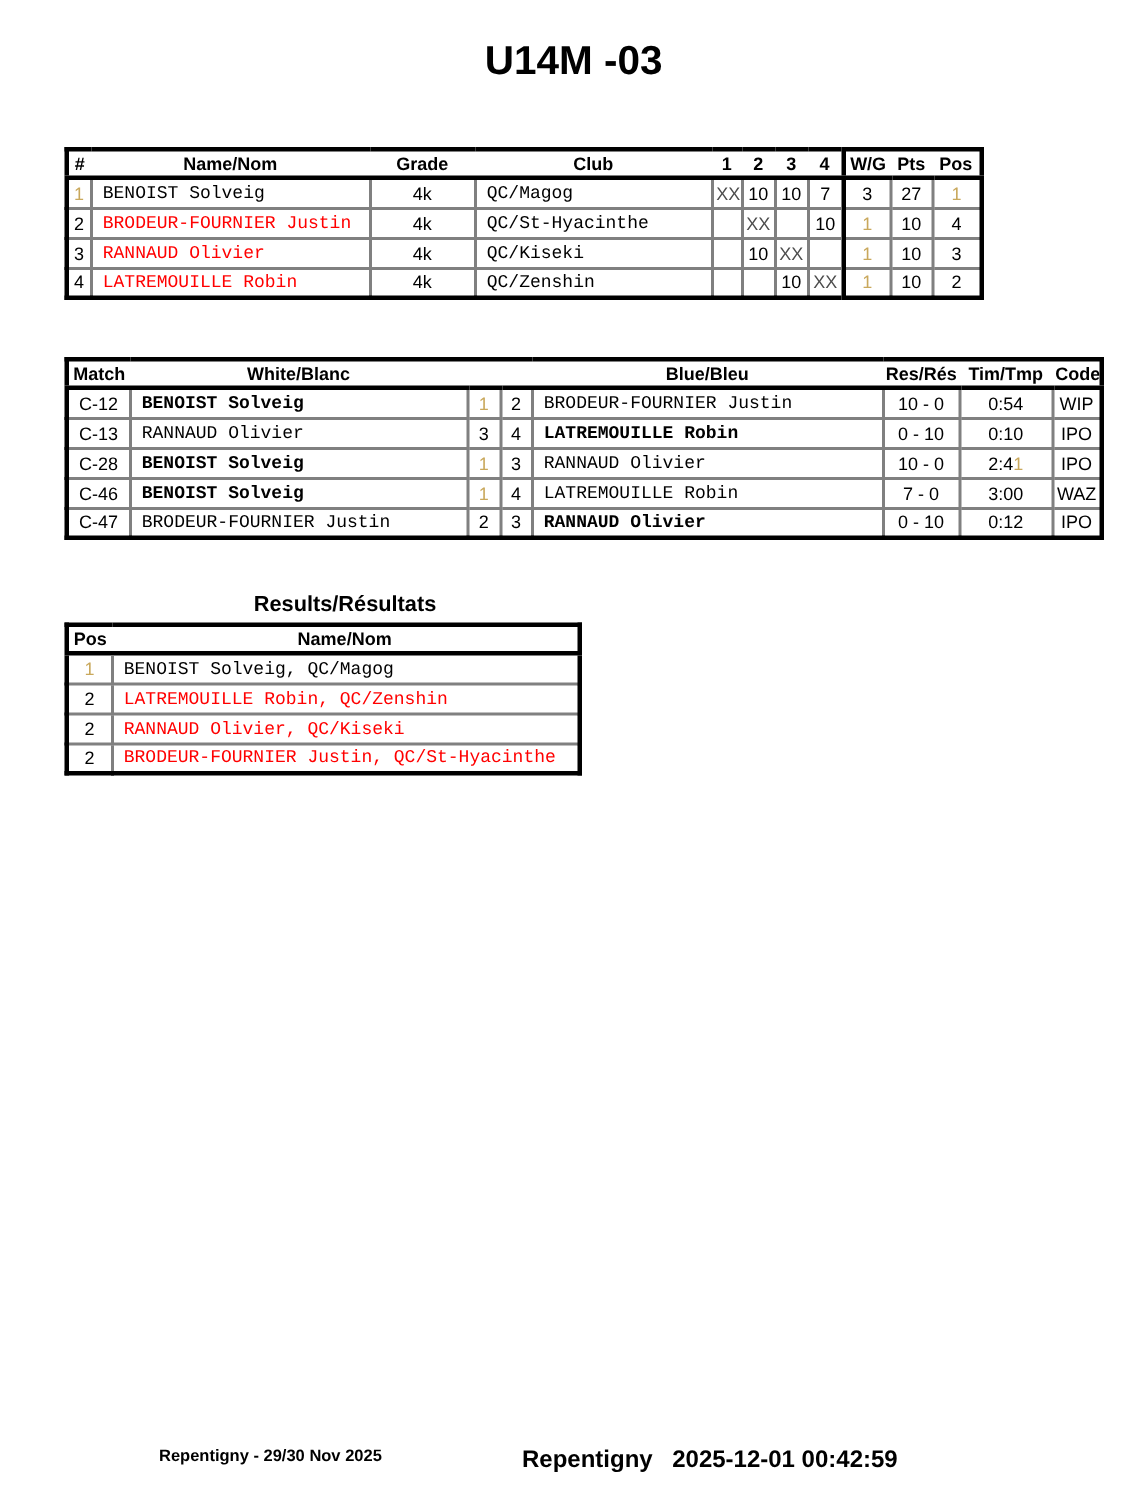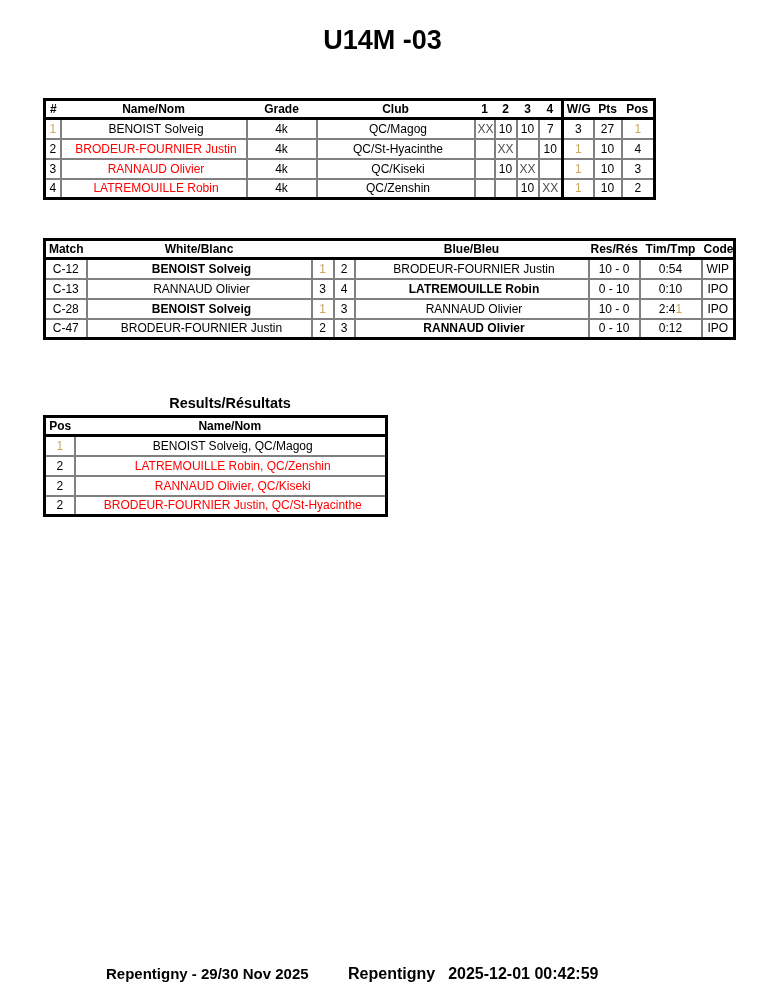--- a/index.html
+++ b/index.html
@@ -52,33 +52,33 @@
     text-align: center;
     font-weight: normal;
   }
   th {
     border-left: none;
     border-right: none;
     border-bottom: 3px solid #000;
     font-weight: bold;
     height: 19px;
   }
-  td.l, th.l { text-align: center; padding-left: 7px; }
+  td.l, th.l { text-align: left; padding-left: 7px; font-family: Liberation Mono, monospace; }
   .sepl  { border-left: 2.5px solid #000 !important; }
   .thickl{ border-left: 3px solid #000 !important; margin-top: 33px; }
 
   .gold { color: var(--gold, #C9A85C); }
   .red  { color: var(--red, #FF0000); }
   .xx   { color: var(--xx, #4D4D4D); }
   .b    { font-weight: bold; }
 
   .footer-left {
     position: absolute;
     top: 965px; left: 106px;
-    font-size: 15px;
+    font-size: 11px;
     font-weight: bold;
   }
   .footer-right {
     position: absolute;
     top: 965px; left: 348px;
     font-size: 16px;
     font-weight: bold;
     display: flex;
     gap: 13px;
   }
@@ -222,20 +222,30 @@
       <td>C-28</td>
       <td class="l sepl b">BENOIST Solveig</td>
       <td class="gold">1</td>
       <td>3</td>
       <td class="l">RANNAUD Olivier</td>
       <td>10 - 0</td>
       <td><span>2:4</span><span class="gold">1</span></td>
       <td>IPO</td>
     </tr>
     <tr>
+      <td>C-46</td>
+      <td class="l sepl b">BENOIST Solveig</td>
+      <td class="gold">1</td>
+      <td>4</td>
+      <td class="l">LATREMOUILLE Robin</td>
+      <td>7 - 0</td>
+      <td><span>3:00</span><span class="gold"></span></td>
+      <td>WAZ</td>
+    </tr>
+    <tr>
       <td>C-47</td>
       <td class="l sepl">BRODEUR-FOURNIER Justin</td>
       <td>2</td>
       <td>3</td>
       <td class="l b">RANNAUD Olivier</td>
       <td>0 - 10</td>
       <td><span>0:12</span><span class="gold"></span></td>
       <td>IPO</td>
     </tr>
   </tbody>

